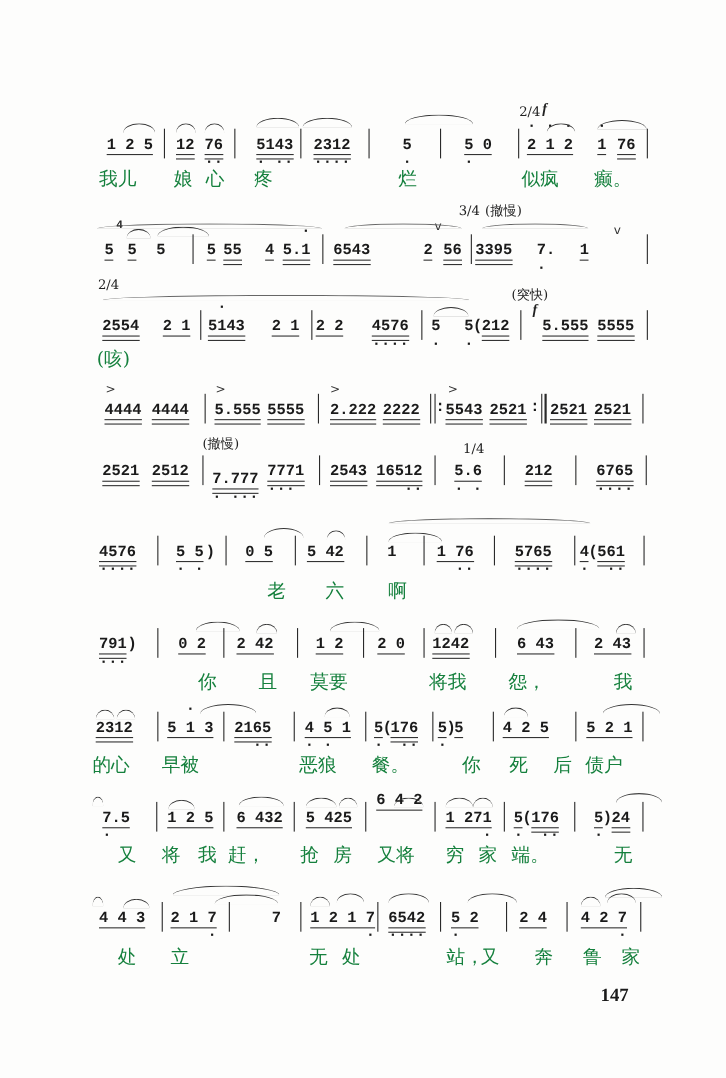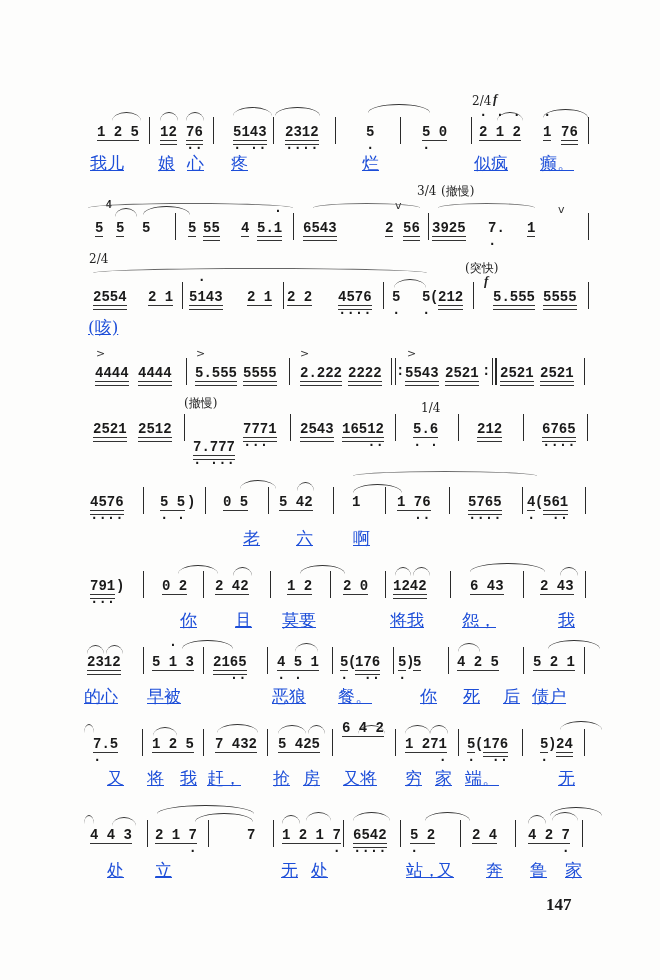--- a/index.html
+++ b/index.html
@@ -9,21 +9,21 @@
   .u1{border-bottom:1.3px solid #333;}
   .u2{border-bottom:1.3px solid #333;}
   .u2::after{content:"";position:absolute;left:0;right:0;bottom:-5px;border-bottom:1.3px solid #333;}
   .bl,.ab{position:absolute;left:0;font:bold 14px "Liberation Mono",monospace;line-height:10px;white-space:pre;color:#1a1a1a;}
   .bl{top:21px;}
   .ab{top:-12px;}
   .bar{position:absolute;width:1.3px;background:#2a2a2a;height:27px;}
   .bar.thick{width:2px;}
   .sl{position:absolute;height:8px;border-top:1.3px solid #333;border-radius:50% 50% 0 0/100% 100% 0 0;}
   .sl.flat{height:4px;border-top:1px solid #666;border-radius:50% 50% 0 0/100% 100% 0 0;}
-  .ly{position:absolute;font:17px "DejaVu Serif",serif;line-height:20px;white-space:pre;color:#1d4ed8;text-decoration:underline;}
+  .ly{position:absolute;font:17px "DejaVu Serif",serif;line-height:20px;white-space:pre;color:#15803d;}
   .an{position:absolute;font:12px "DejaVu Serif",serif;line-height:14px;white-space:pre;color:#222;}
   .dyn{position:absolute;font:italic bold 13px "Liberation Serif",serif;line-height:14px;color:#222;}
   .acc{position:absolute;font:11px "DejaVu Sans",sans-serif;line-height:12px;color:#333;}
   .grace{position:absolute;font:bold 10px "Liberation Sans",sans-serif;line-height:10px;}
   .rep{position:absolute;font:bold 14px "Liberation Mono",monospace;line-height:16px;}
   .pg{position:absolute;font:bold 17px "Liberation Serif",serif;line-height:20px;}
 </style>
 </head>
 <body>
 
@@ -80,21 +80,21 @@
     <span class="tk" style="left:95px;top:218px"><span class="nt u1">5</span></span>
     <span class="tk" style="left:116px;top:218px"><span class="nt u1">5</span></span>
     <span class="tk" style="left:142px;top:218px"><span class="nt">5</span></span>
     <span class="tk" style="left:188px;top:218px"><span class="nt u1">5</span></span>
     <span class="tk" style="left:203px;top:218px"><span class="nt u2">55</span></span>
     <span class="tk" style="left:241px;top:218px"><span class="nt u1">4</span></span>
     <span class="tk" style="left:257px;top:218px"><span class="nt u2">5.1</span><span class="ab">  ·</span></span>
     <span class="tk" style="left:303px;top:218px"><span class="nt u2">6543</span></span>
     <span class="tk" style="left:385px;top:218px"><span class="nt u1">2</span></span>
     <span class="tk" style="left:403px;top:218px"><span class="nt u2">56</span></span>
-    <span class="tk" style="left:432px;top:218px"><span class="nt u2">3925</span></span>
+    <span class="tk" style="left:432px;top:218px"><span class="nt u2">3395</span></span>
     <span class="tk" style="left:488px;top:218px"><span class="nt">7.</span><span class="bl">·</span></span>
     <span class="tk" style="left:527px;top:218px"><span class="nt u1">1</span></span>
 
     <div class="bar" style="left:175px;top:213px"></div>
     <div class="bar" style="left:293px;top:213px"></div>
     <div class="bar" style="left:428px;top:213px"></div>
     <div class="bar" style="left:588px;top:213px"></div>
 
     <div class="sl flat" style="left:88px;top:203px;width:205px"></div>
     <div class="sl flat" style="left:313px;top:203px;width:107px"></div>
@@ -160,21 +160,21 @@
     <div class="bar thick" style="left:495px;top:358px"></div>
     <div class="bar" style="left:584px;top:358px"></div>
   </div>
 
   <div>
     <span class="an" style="left:184px;top:396px">(撤慢)</span>
     <span class="an" style="left:421px;top:401px">1/4</span>
 
     <span class="tk" style="left:93px;top:419px"><span class="nt u2">2521</span></span>
     <span class="tk" style="left:138px;top:419px"><span class="nt u2">2512</span></span>
-    <span class="tk" style="left:193px;top:437px"><span class="nt u2">7.777</span><span class="bl">· ···</span></span>
+    <span class="tk" style="left:193px;top:426px"><span class="nt u2">7.777</span><span class="bl">· ···</span></span>
     <span class="tk" style="left:243px;top:419px"><span class="nt u2">7771</span><span class="bl">···</span></span>
     <span class="tk" style="left:300px;top:419px"><span class="nt u2">2543</span></span>
     <span class="tk" style="left:342px;top:419px"><span class="nt u2">16512</span><span class="bl">   ··</span></span>
     <span class="tk" style="left:413px;top:419px"><span class="nt u1">5.6</span><span class="bl">· ·</span></span>
     <span class="tk" style="left:477px;top:419px"><span class="nt u2">212</span></span>
     <span class="tk" style="left:542px;top:419px"><span class="nt u2">6765</span><span class="bl">····</span></span>
 
     <div class="bar" style="left:184px;top:414px"></div>
     <div class="bar" style="left:290px;top:414px"></div>
     <div class="bar" style="left:395px;top:414px"></div>
@@ -287,21 +287,21 @@
     <span class="ly" style="left:338px;top:686px">餐。</span>
     <span class="ly" style="left:420px;top:686px">你</span>
     <span class="ly" style="left:463px;top:686px">死</span>
     <span class="ly" style="left:503px;top:686px">后</span>
     <span class="ly" style="left:532px;top:686px">债户</span>
   </div>
 
   <div>
     <span class="tk" style="left:93px;top:734px"><span class="nt u1">7.5</span><span class="bl">·</span></span>
     <span class="tk" style="left:152px;top:734px"><span class="nt u1">1 2 5</span></span>
-    <span class="tk" style="left:215px;top:734px"><span class="nt u1">7 432</span></span>
+    <span class="tk" style="left:215px;top:734px"><span class="nt u1">6 432</span></span>
     <span class="tk" style="left:278px;top:734px"><span class="nt u1">5 425</span></span>
     <span class="tk" style="left:342px;top:718px"><span class="nt u1">6 4 2</span></span>
     <span class="tk" style="left:405px;top:734px"><span class="nt u1">1 271</span><span class="bl">    ·</span></span>
     <span class="tk" style="left:467px;top:734px"><span class="nt u1">5</span><span class="bl">·</span></span>
     <span class="tk" style="left:475px;top:734px"><span class="nt">(</span></span>
     <span class="tk" style="left:483px;top:734px"><span class="nt u2">176</span><span class="bl"> ··</span></span>
     <span class="tk" style="left:540px;top:734px"><span class="nt u1">5</span><span class="bl">·</span></span>
     <span class="tk" style="left:548px;top:734px"><span class="nt">)</span></span>
     <span class="tk" style="left:556px;top:734px"><span class="nt u2">24</span></span>
 

